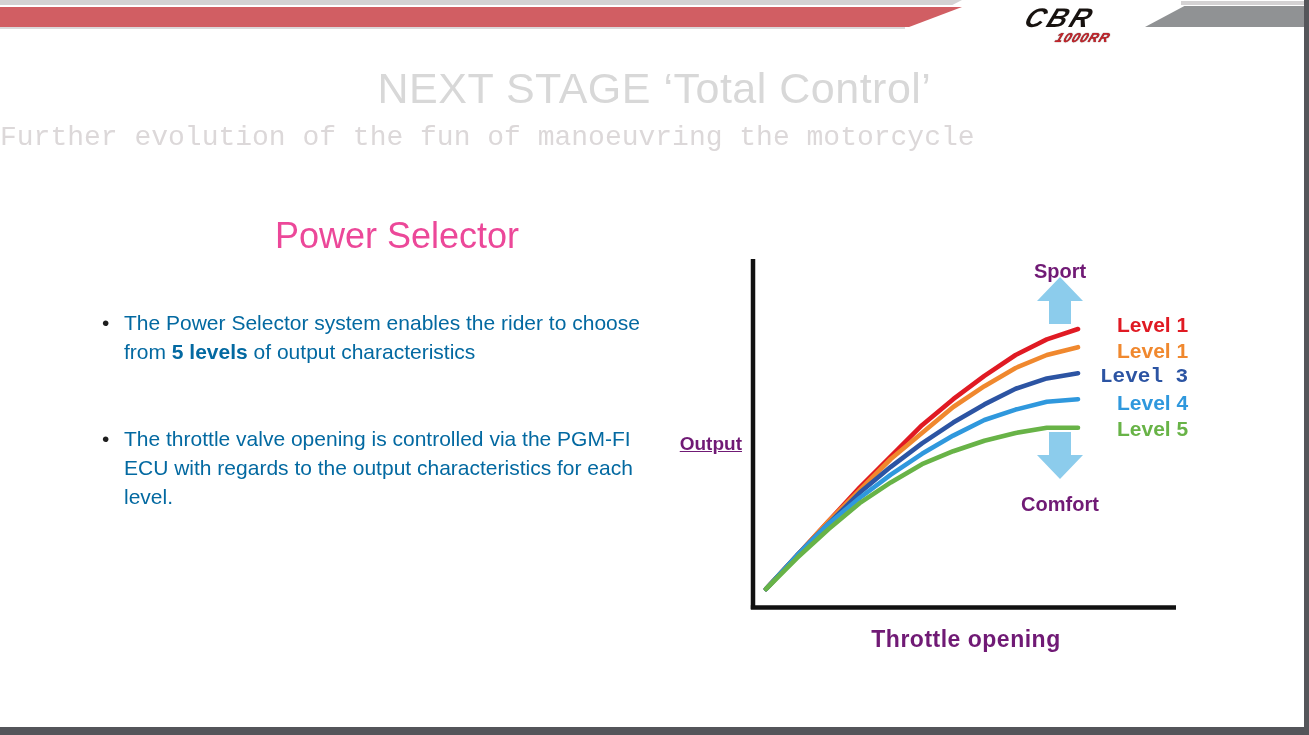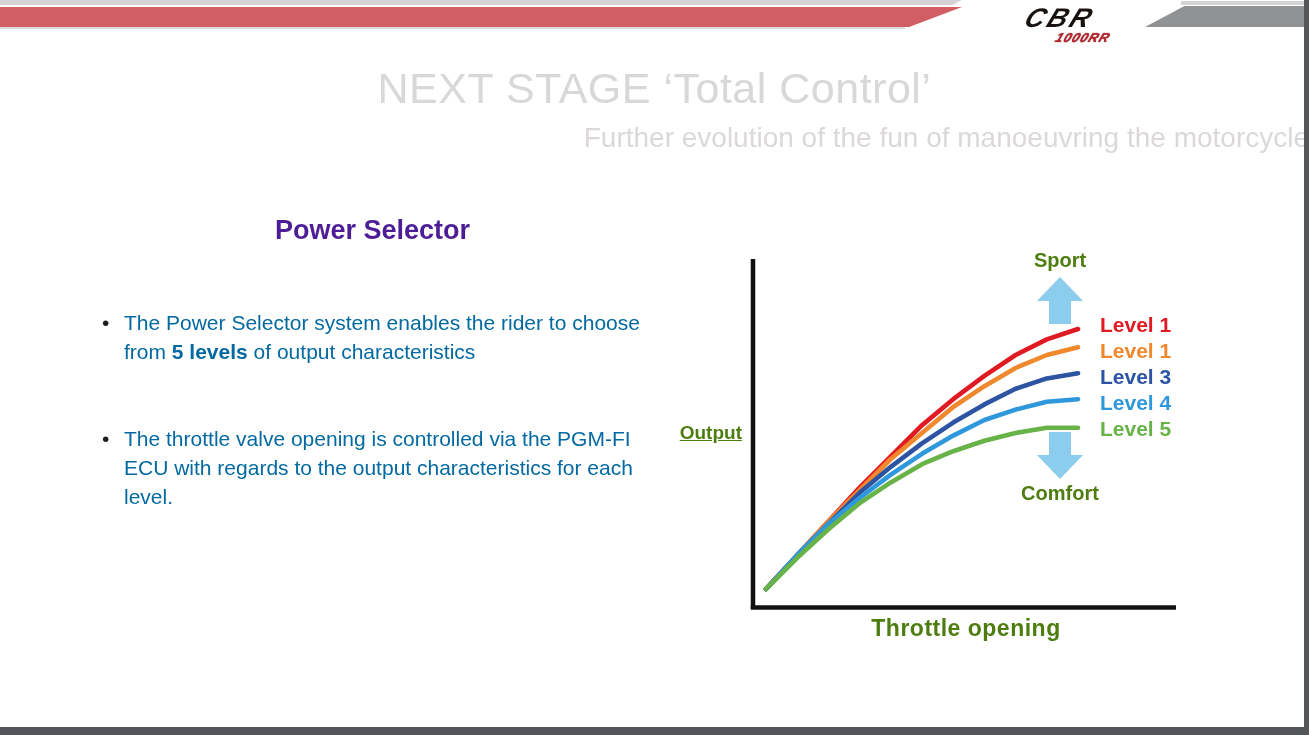--- a/index.html
+++ b/index.html
@@ -18,33 +18,33 @@
   .logo{position:absolute;left:980px;top:6px;width:160px;text-align:center;}
   .logo-brand{font-style:italic;font-weight:900;font-size:27px;line-height:24px;color:#17120f;
               transform:skewX(-22deg);letter-spacing:3px;}
   .logo-model{font-style:italic;font-weight:800;font-size:13px;line-height:13px;
               transform:skewX(-22deg);letter-spacing:1px;margin-top:1px;padding-left:46px;
               text-shadow:0 0 1px #300;}
 
   
   .title{position:absolute;left:0;top:64px;width:100%;text-align:center;
          font-size:43px;font-weight:400;color:#d8d8d8;letter-spacing:.5px;}
-  .subtitle{position:absolute;left:0;top:122px;width:100%;text-align:right;
-            font-size:28px;font-weight:400;color:#dcd8d9;}
-  .heading{position:absolute;left:275px;top:215px;font-size:27px;font-weight:700;color:#4c1d95;}
+  .subtitle{position:absolute;left:0;top:122px;width:100%;text-align:left;
+            font-size:28px;font-weight:400;color:#dcd8d9;font-family:Liberation Mono, monospace;}
+  .heading{position:absolute;left:275px;top:215px;font-size:36px;font-weight:400;color:#ec4899;}
 
   
   .bullets{position:absolute;left:100px;top:308px;width:540px;color:#0369a1;}
   .bullet{position:relative;padding-left:24px;font-size:21px;line-height:29px;}
   .bullet::before{content:"\2022";position:absolute;left:2px;top:0;font-size:21px;color:#1e1e1e;}
   .bullet + .bullet{margin-top:58px;}
   .bullet b{font-weight:700;}
 
   
-  .chart-label{position:absolute;font-weight:700;color:#4d7c0f;}
+  .chart-label{position:absolute;font-weight:700;color:#701a75;margin-top:11px;}
   .ylabel{left:650px;top:422px;width:92px;text-align:right;font-size:19px;text-decoration:underline;}
   .xlabel{left:850px;top:615px;width:232px;text-align:center;font-size:23px;letter-spacing:.5px;}
   .sport{left:1010px;top:249px;width:100px;text-align:center;font-size:20px;}
   .comfort{left:1010px;top:482px;width:100px;text-align:center;font-size:20px;}
   .legend{position:absolute;left:1100px;top:312px;text-align:right;}
   .legend-item{font-size:21px;font-weight:700;line-height:26px;white-space:nowrap;}
 
   .chart-svg{position:absolute;left:640px;top:240px;}
 
   
@@ -96,20 +96,20 @@
   </svg>
 
   <div class="chart-label ylabel">Output</div>
   <div class="chart-label xlabel">Throttle opening</div>
   <div class="chart-label sport">Sport</div>
   <div class="chart-label comfort">Comfort</div>
 
   <div class="legend">
     <div class="legend-item" style="color: rgb(224, 26, 35);">Level 1</div>
     <div class="legend-item" style="color: rgb(240, 136, 46);">Level 1</div>
-    <div class="legend-item" style="color: rgb(44, 84, 163);">Level 3</div>
+    <div class="legend-item" style="color: rgb(44, 84, 163); font-family: Liberation Mono, monospace;">Level 3</div>
     <div class="legend-item" style="color: rgb(47, 152, 221);">Level 4</div>
     <div class="legend-item" style="color: rgb(104, 179, 71);">Level 5</div>
   </div>
 
   <div class="bottombar" style="background-color: rgb(84, 85, 90);"></div>
   <div class="rightborder"></div>
 </div>
 
 </body></html>

